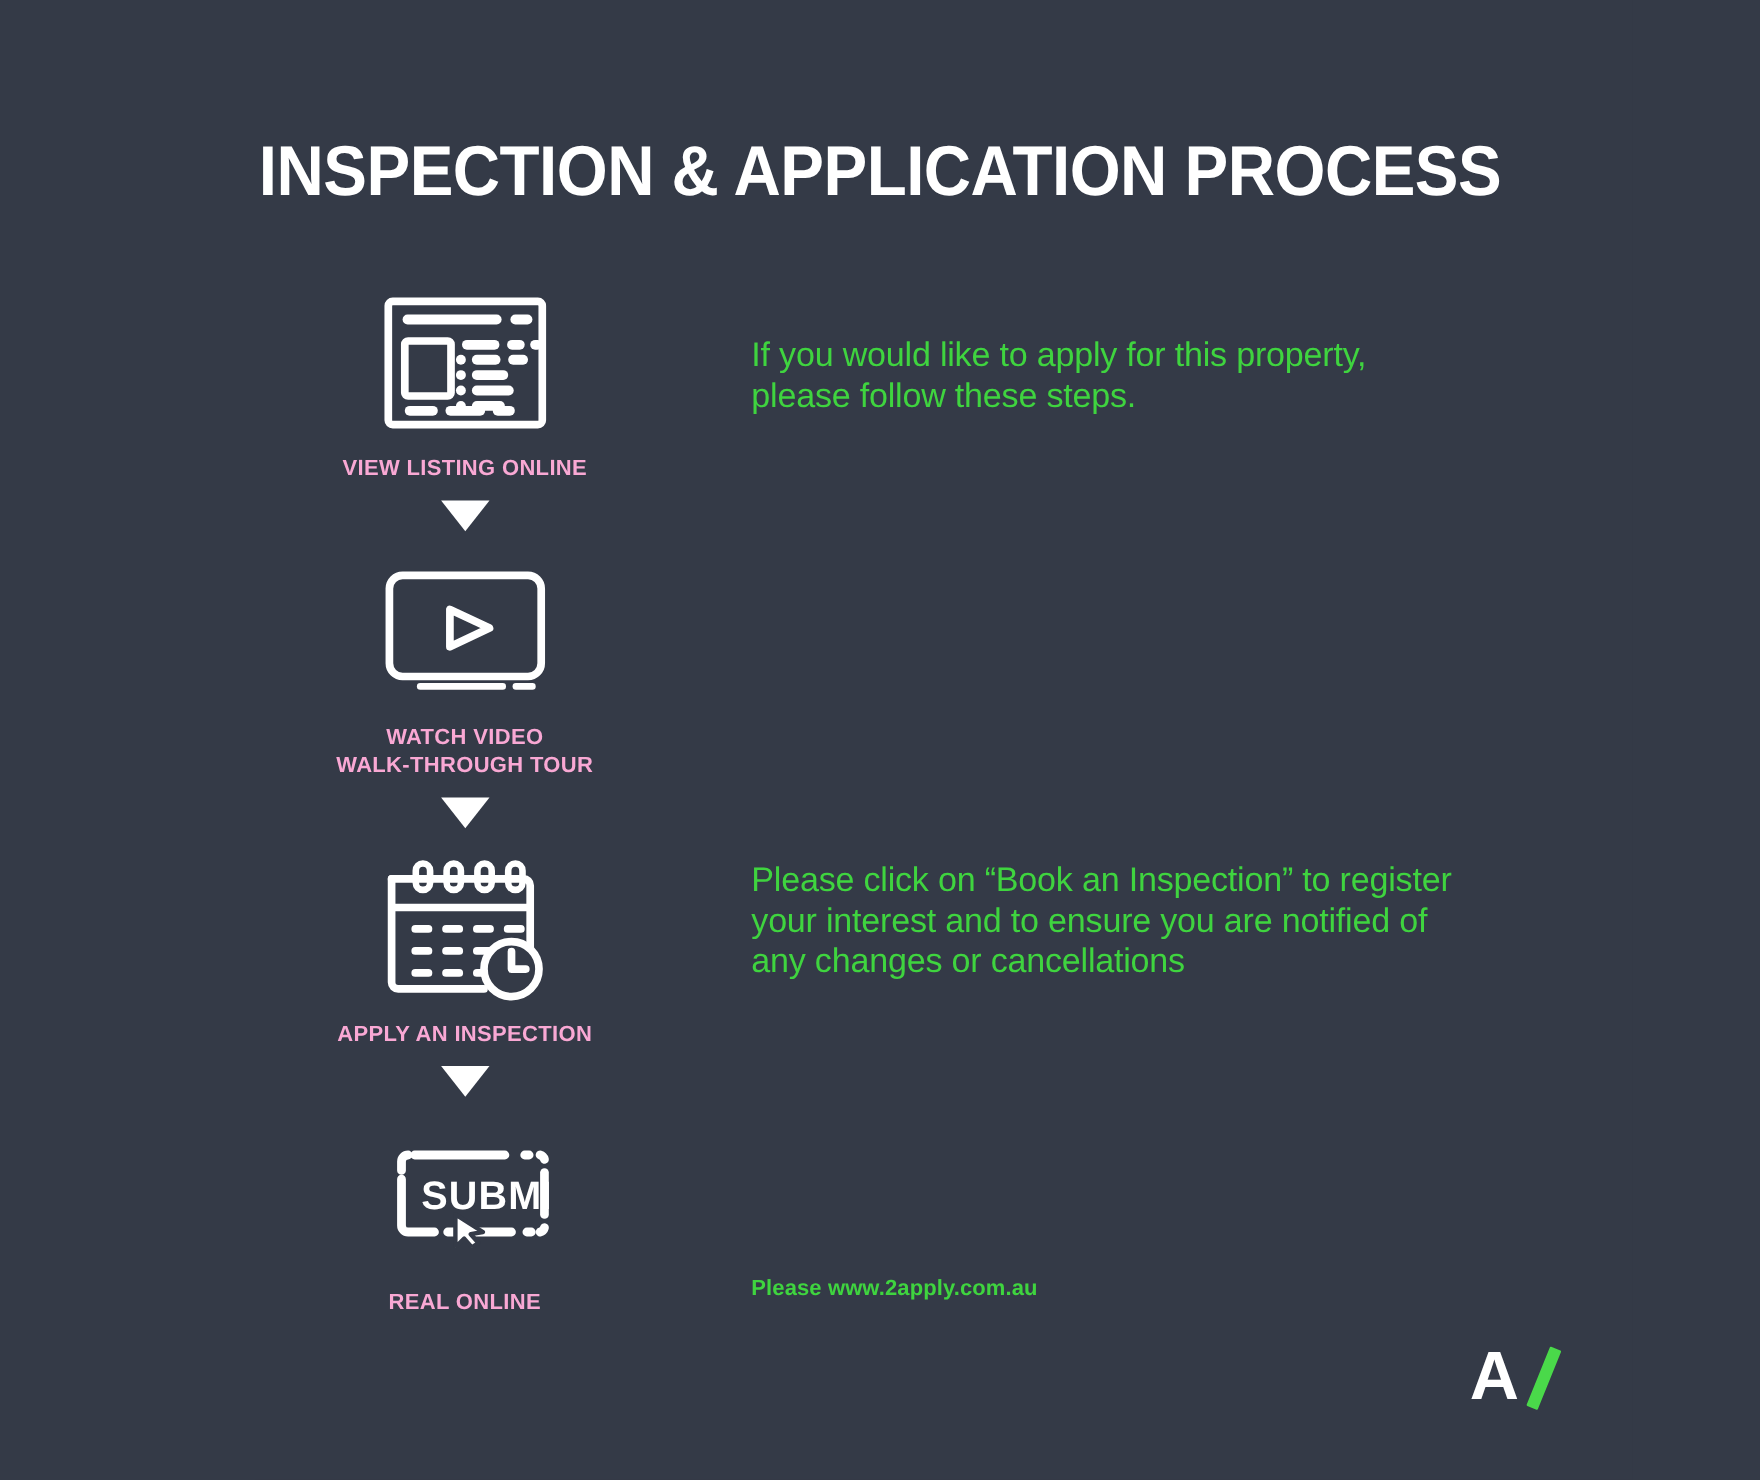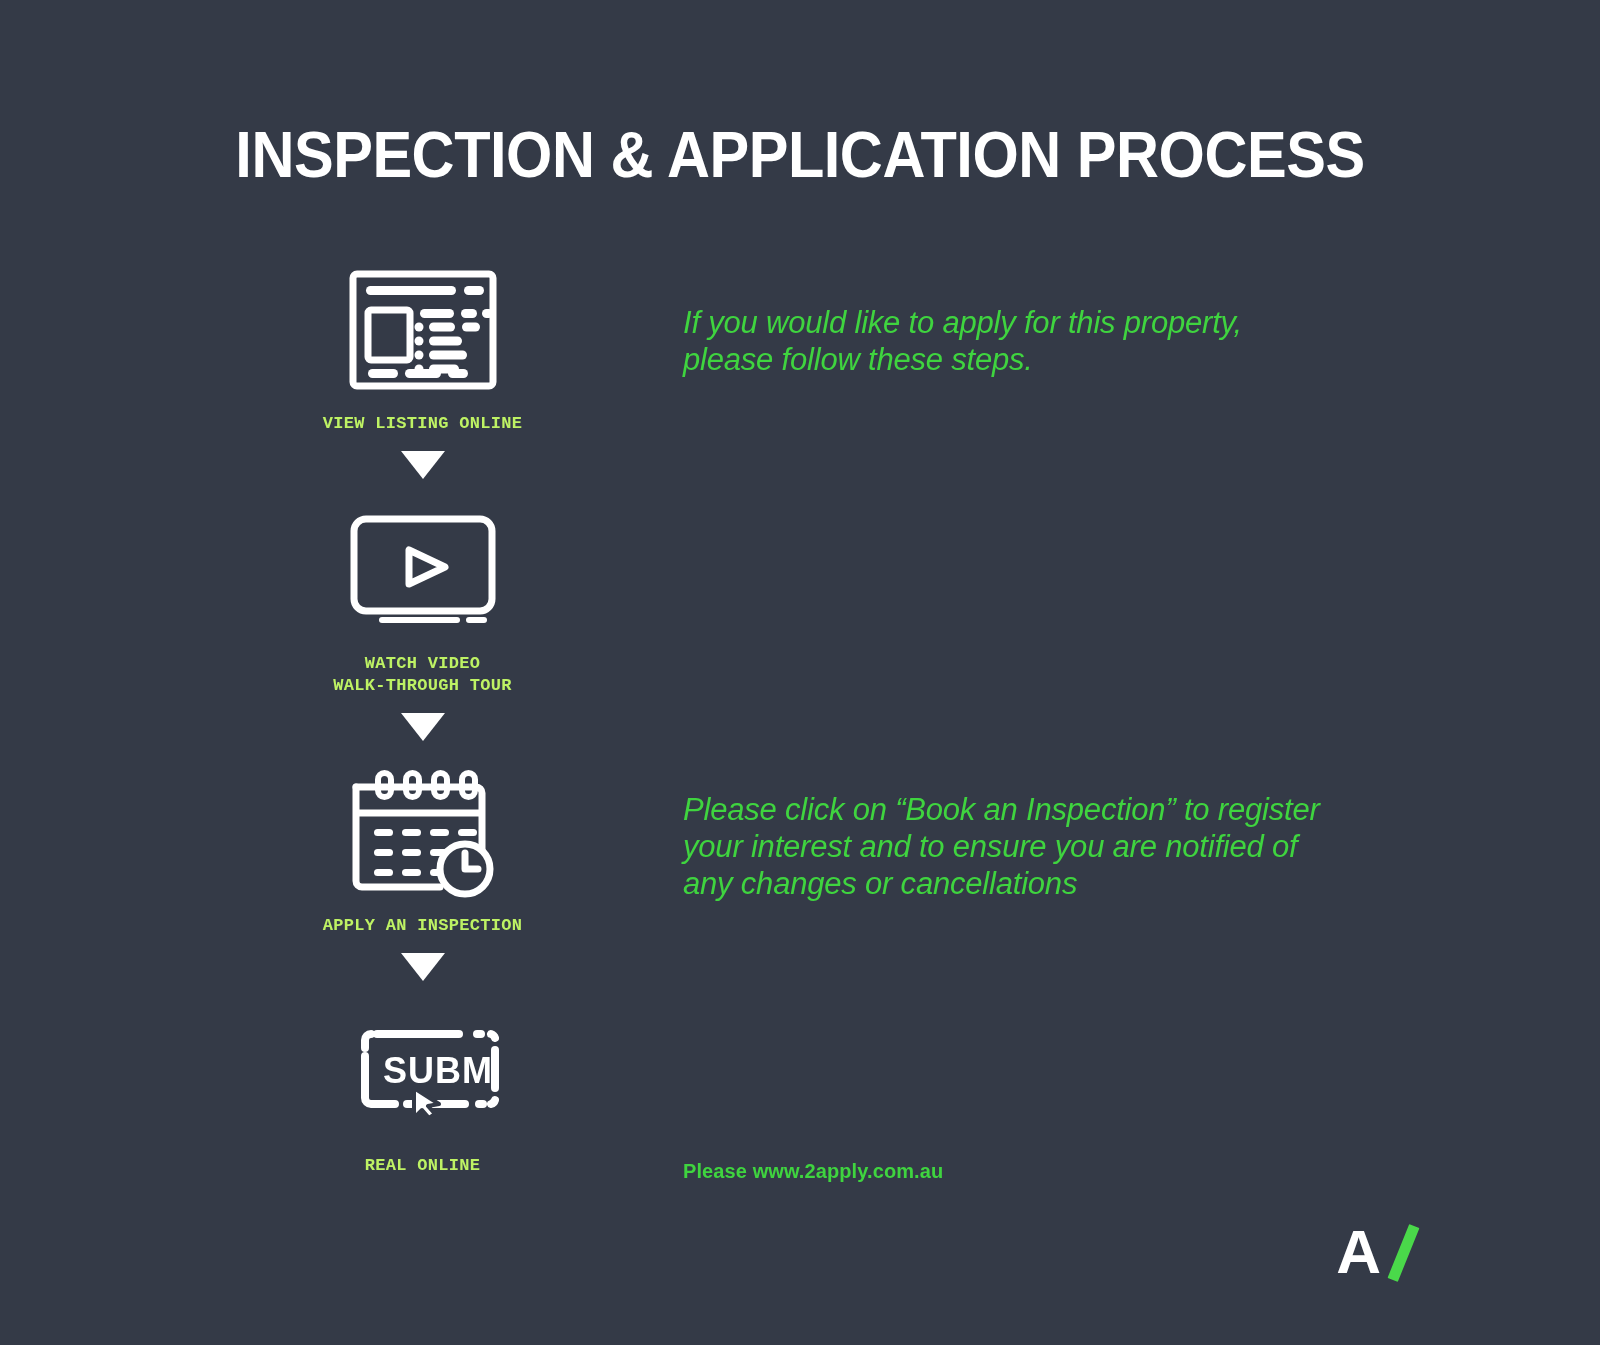--- a/index.html
+++ b/index.html
@@ -36,53 +36,51 @@
     width:285px;
   }
   .step { text-align:center; }
   .step-icon {
     height:150px;
     display:flex;
     align-items:center;
     justify-content:center;
   }
   .step-label {
-    color:#bef264;
-    font-size:17px;
+    color:#f9a8d4;
+    font-size:20px;
     font-weight:bold;
     letter-spacing:0.3px;
     line-height:1.3;
     margin-top:8px;
     white-space:pre-line;
-    font-family:Liberation Mono, monospace;
   }
   .arrow {
     width:0; height:0;
     margin:16px auto;
     border-left:22px solid transparent;
     border-right:22px solid transparent;
     border-top:28px solid #ffffff;
   }
 
   
   .copy {
     position:absolute;
     left:683px;
     width:760px;
     color:#3fd43f;
     font-size:31px;
     line-height:1.19;
     font-weight:400;
     letter-spacing:-0.2px;
     white-space:pre-line;
-    font-style:italic;
   }
   #copy-0 { top:305px; }
   #copy-1 { top:527px; }
-  #copy-2 { top:782px;margin-top:10px; }
+  #copy-2 { top:782px; }
   #copy-3 { top:1057px; }
 
   .visit {
     position:absolute;
     left:683px; top:1160px;
     color:#3fd43f;
     font-size:20px;
     font-weight:bold;
     letter-spacing:0.1px;
   }

